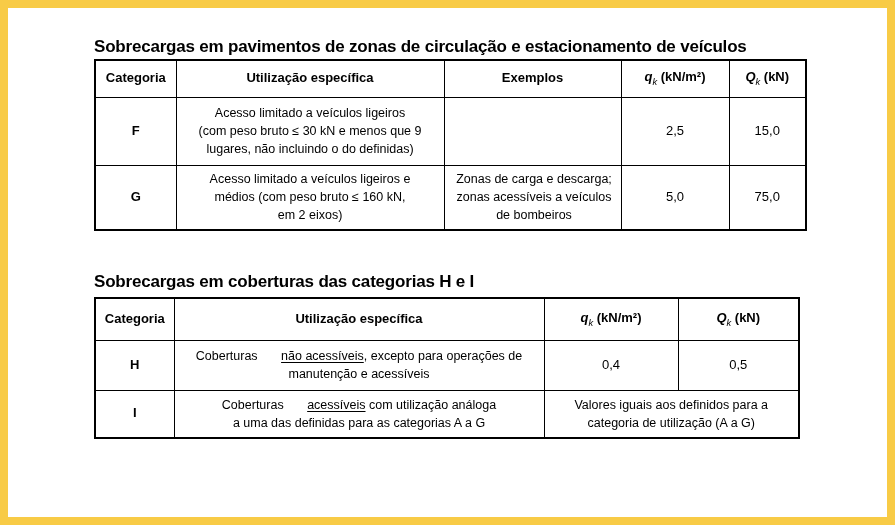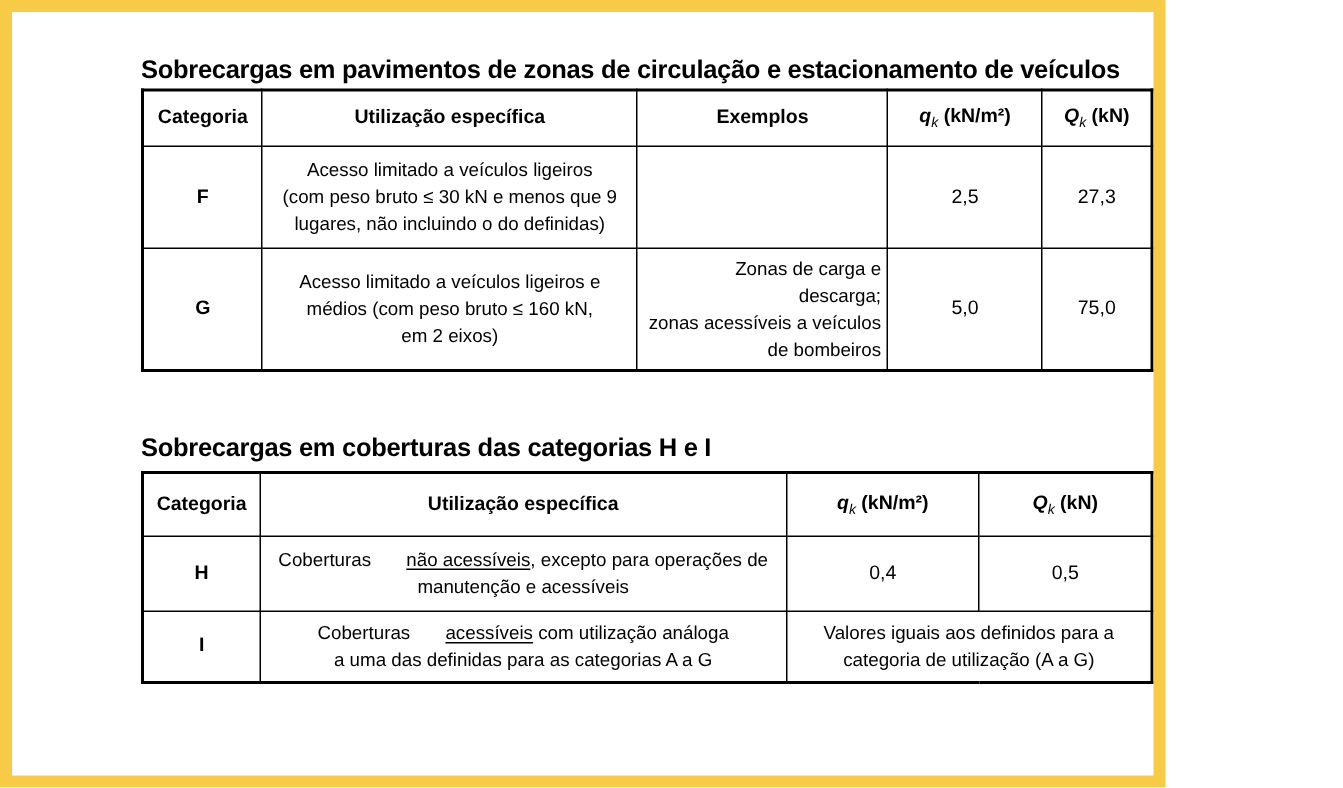--- a/index.html
+++ b/index.html
@@ -4,21 +4,21 @@
 <style>
   html, body {
     margin: 0;
     padding: 0;
     background: #ffffff;
     font-family: "Liberation Sans", sans-serif;
     color: #000000;
   }
   .frame {
     box-sizing: border-box;
-    width: 777px;
+    width: 895px;
     height: 525px;
     border: 8px solid #ef4444;
     background: #ffffff;
     overflow: hidden;
   }
   .content {
     padding: 28px 0 0 86px;
   }
   .doc-title {
     font-size: 17px;
@@ -42,21 +42,21 @@
     vertical-align: middle;
     padding: 4px 4px;
     box-sizing: border-box;
     font-size: 12.5px;
     line-height: 1.45;
     overflow: hidden;
   }
   th { font-weight: bold; font-size: 13px; }
   td.cat { font-weight: bold; font-size: 13px; }
   td.num { font-size: 13px; }
-  td.left { text-align: right; padding-left: 7px; margin-left: 48px; }
+  td.left { text-align: center; padding-left: 7px; margin-left: 48px; }
   .u { text-decoration: underline; text-underline-offset: 2px; margin-left: 20px; }
   .sym { font-style: italic; font-weight: bold; }
   sub.k { font-style: italic; font-weight: normal; font-size: 0.72em; }
   #t1 tr.hdr { height: 37px; }
   #t1 tr.rF  { height: 68px; }
   #t1 tr.rG  { height: 65px; }
   #t2 tr.hdr { height: 42px; }
   #t2 tr.rH  { height: 50px; }
   #t2 tr.rI  { height: 48px; }
 </style>
@@ -82,21 +82,21 @@
         <th>Utilização específica</th>
         <th>Exemplos</th>
         <th><span class="sym">q</span><sub class="k">k</sub><span> (kN/m²)</span></th>
         <th><span class="sym">Q</span><sub class="k">k</sub><span> (kN)</span></th>
       </tr>
       <tr class="rF">
         <td class="cat">F</td>
         <td><span>Acesso limitado a veículos ligeiros</span><br><span>(com peso bruto ≤ 30 kN e menos que 9</span><br><span>lugares, não incluindo o do definidas)</span></td>
         <td></td>
         <td class="num">2,5</td>
-        <td class="num">27,3</td>
+        <td class="num">15,0</td>
       </tr>
       <tr class="rG">
         <td class="cat">G</td>
         <td><span>Acesso limitado a veículos ligeiros e</span><br><span>médios (com peso bruto ≤ 160 kN,</span><br><span>em 2 eixos)</span></td>
         <td class="left"><span>Zonas de carga e descarga;</span><br><span>zonas acessíveis a veículos</span><br><span>de bombeiros</span></td>
         <td class="num">5,0</td>
         <td class="num">75,0</td>
       </tr>
     </tbody>
       </table>

